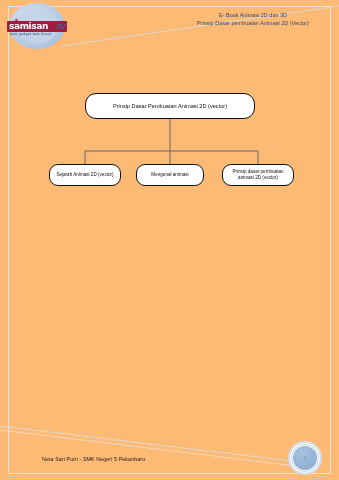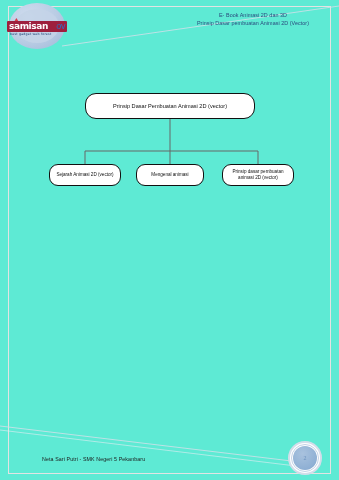--- a/index.html
+++ b/index.html
@@ -7,21 +7,21 @@
     width: 339px;
     height: 480px;
     background: #ffffff;
     font-family: "Liberation Sans", sans-serif;
     overflow: hidden;
   }
   #page {
     position: relative;
     width: 339px;
     height: 480px;
-    background: #5eead4;
+    background: #fdba74;
   }
 
   
   .page-frame {
     position: absolute;
     left: 8px;
     top: 6px;
     width: 323px;
     height: 468px;
     border: 1px solid #e3e3e3;

